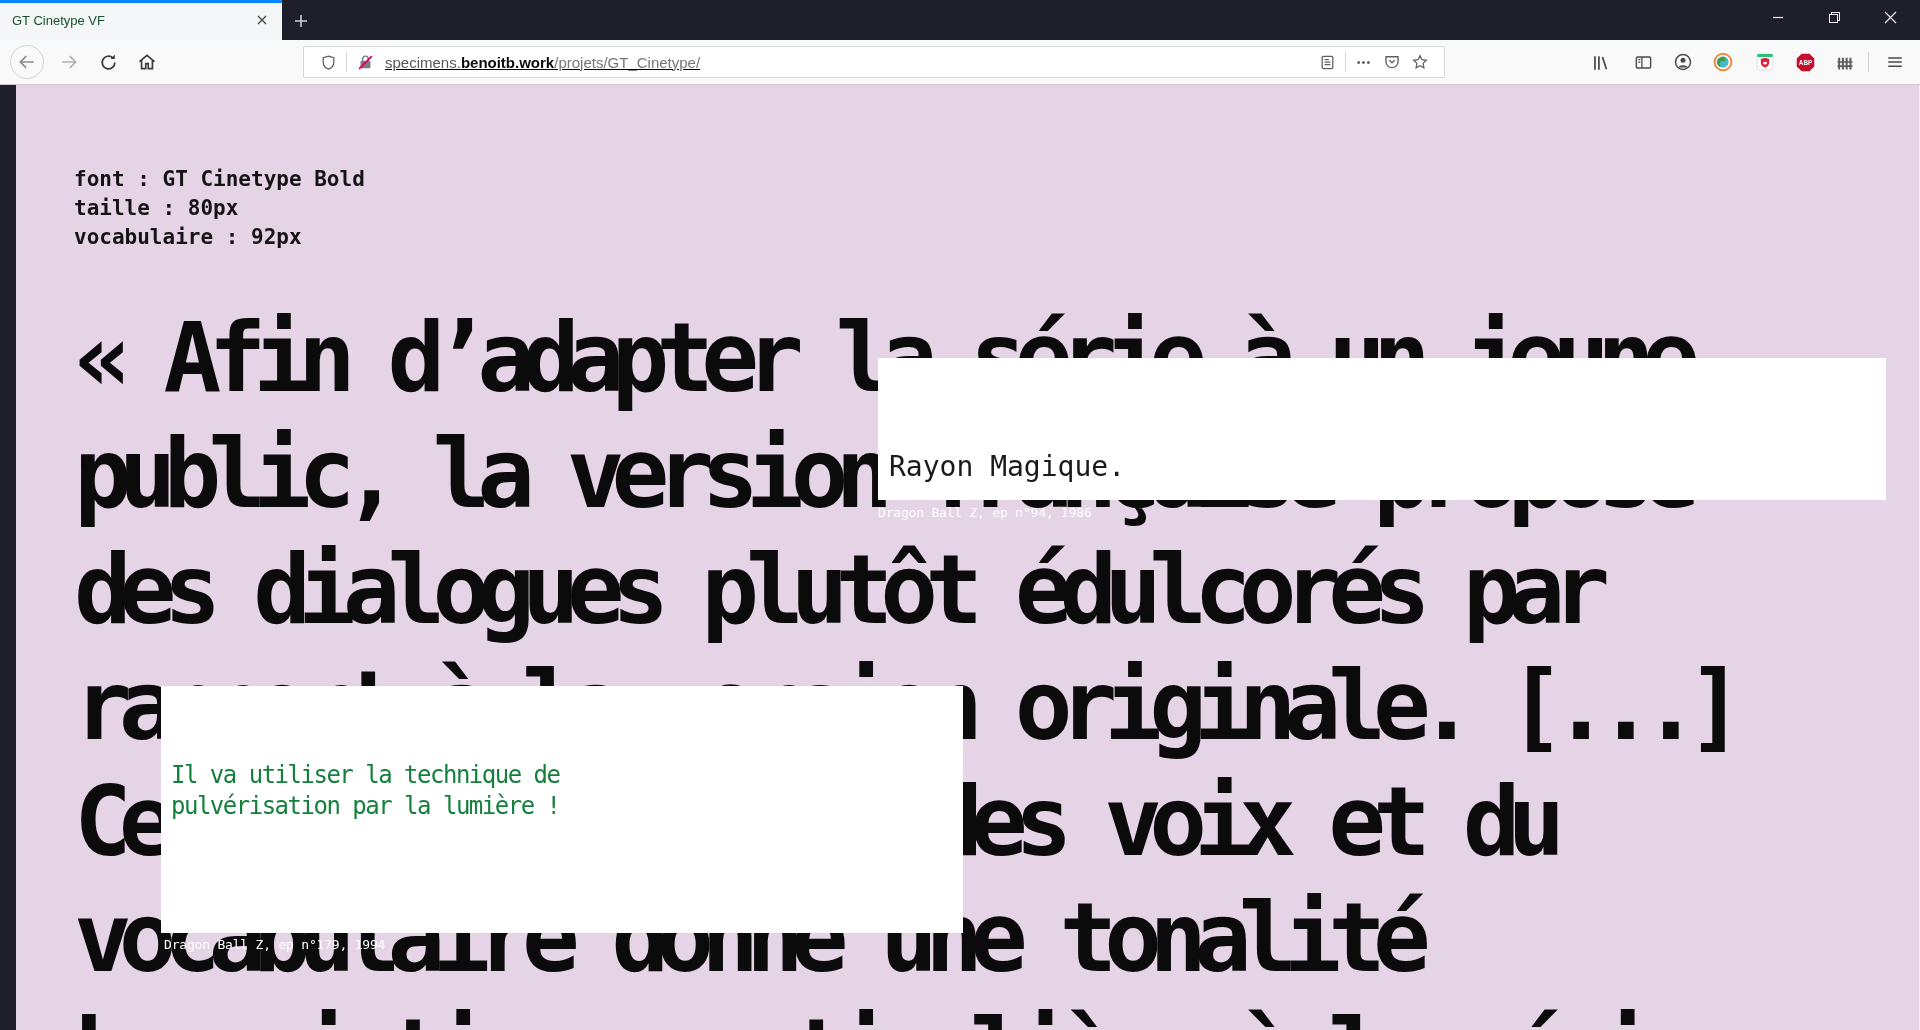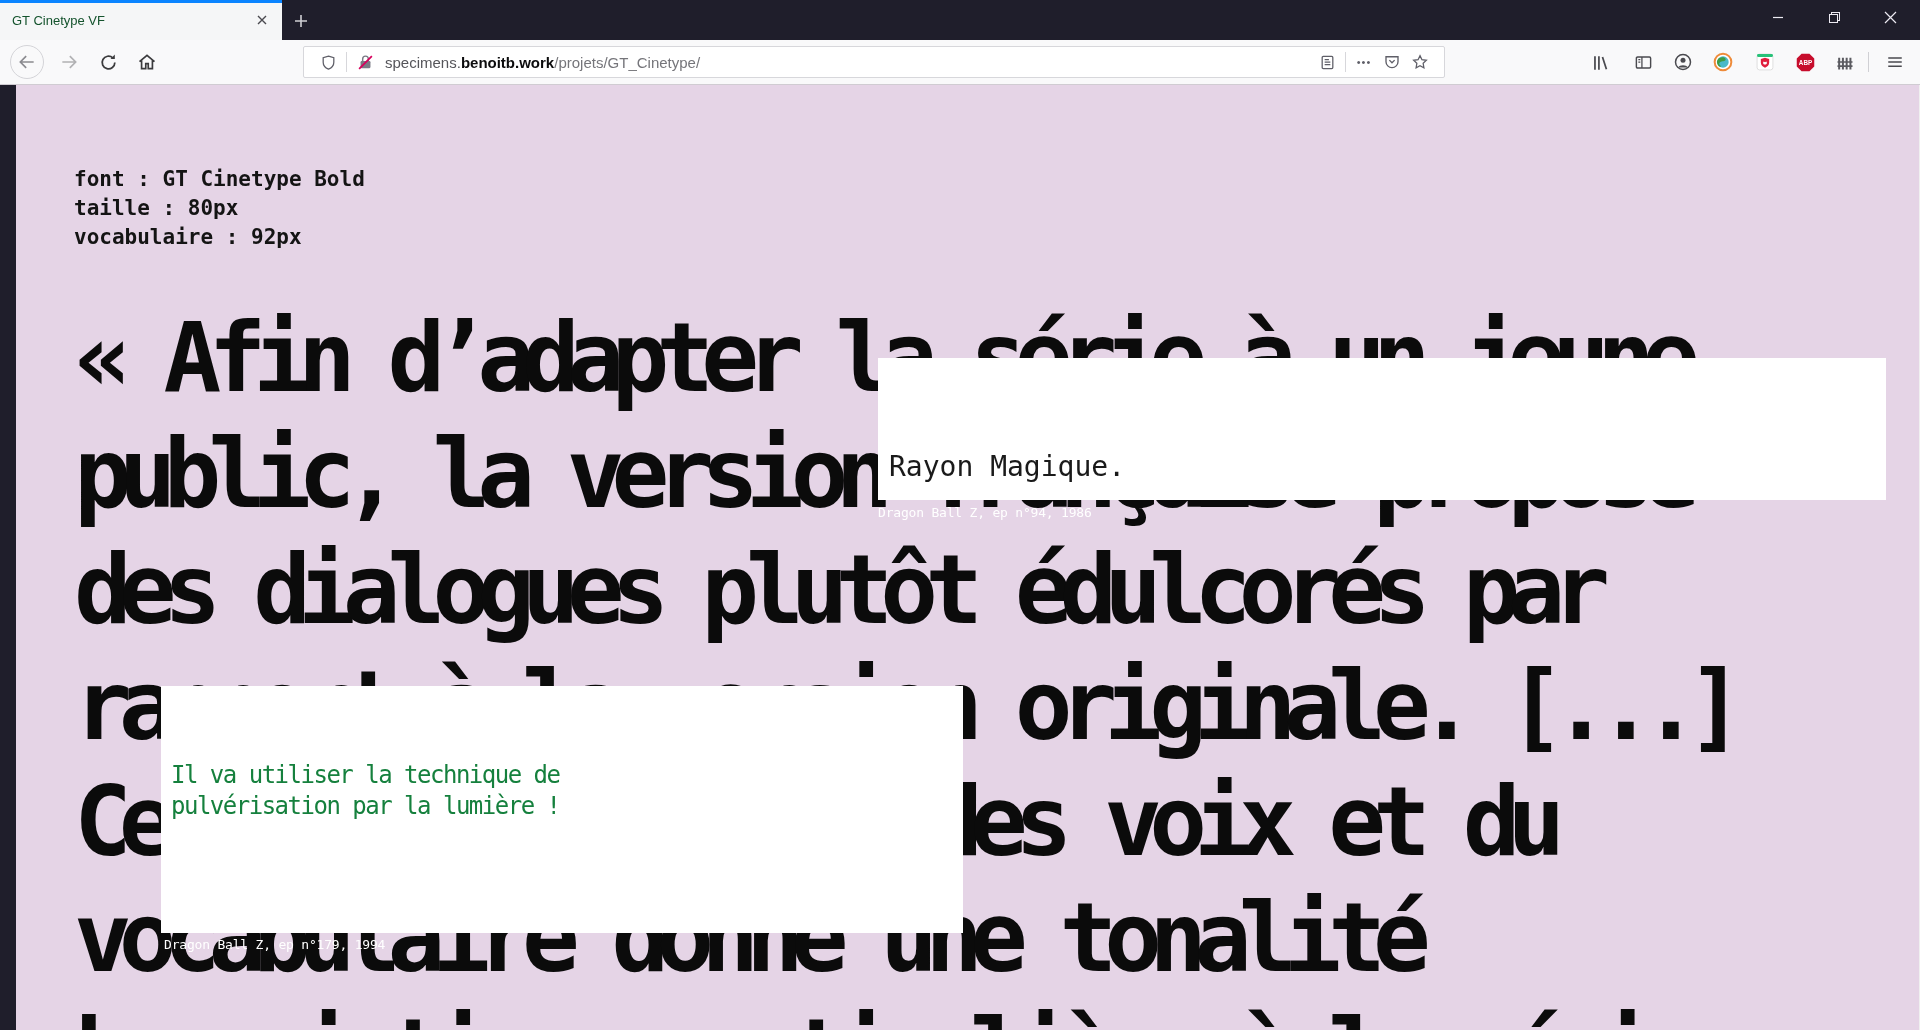--- a/index.html
+++ b/index.html
@@ -18,21 +18,21 @@
 
   
   .navbar { left:0; top:40px; width:1920px; height:45px; background:#f9f9fa; border-bottom:1px solid #d0ccd2; }
   .navbtn { width:34px; height:34px; top:5px; display:flex; align-items:center; justify-content:center; border-radius:50%; }
   .backbtn { border:1px solid #d4d4d8; background:#f9f9fa; }
   .urlbar { left:303px; top:6px; width:1142px; height:32px; background:#ffffff; border:1px solid #d7d7db;
             border-radius:2px; display:flex; align-items:center; }
   .urlbar .pad { width:10px; }
   .ubtn { width:28px; height:26px; display:flex; align-items:center; justify-content:center; flex:none; }
   .usep { width:1px; height:20px; background:#d7d7db; margin:0 4px; flex:none; }
-  .urltext { font-size:15px; margin-left:6px; white-space:nowrap; flex:1; overflow:hidden; }
+  .urltext { font-size:15px; margin-left:6px; white-space:nowrap; flex:1; overflow:hidden;text-decoration:underline; }
   .url-prefix { color:#55555a; }
   .url-domain { color:#0c0c0d; font-weight:700; }
   .url-path { color:#75757a; }
   .dots { color:#5f5f68; font-size:11px; letter-spacing:1px; }
   .ricon { top:5px; width:34px; height:34px; display:flex; align-items:center; justify-content:center; }
   .rsep { left:1868px; top:12px; width:1px; height:20px; background:#d0d0d4; }
 
   
   .content { left:16px; top:85px; width:1920px; height:945px; background:#e5d4e6; overflow:hidden; }
   .mono { font-family:"DejaVu Sans Mono","Liberation Mono",monospace; }

